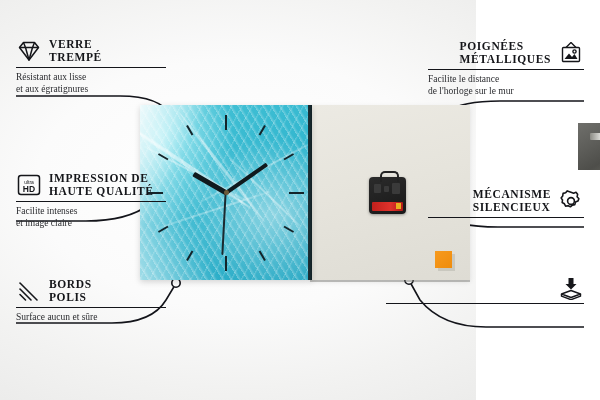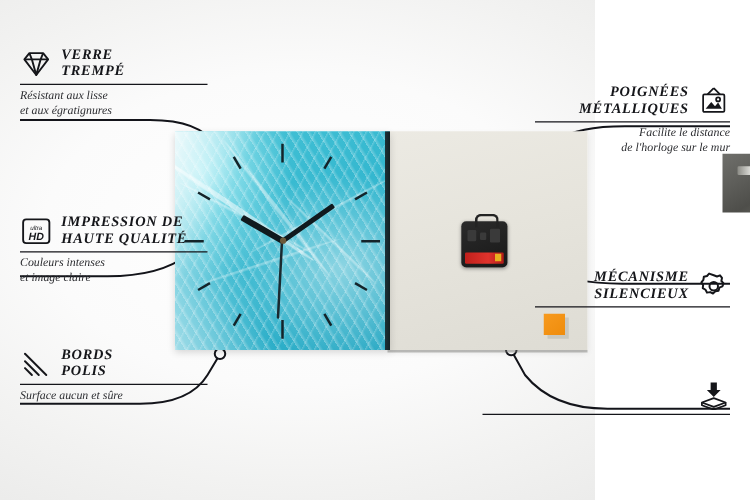--- a/index.html
+++ b/index.html
@@ -6,21 +6,20 @@
   body{
     width:600px;height:400px;overflow:hidden;
     font-family:"Liberation Serif", serif;
     background:#ffffff;
   }
   #stage{
     position:relative;width:476px;height:400px;
     background:
       radial-gradient(ellipse 420px 260px at 50% 46%, #ffffff 0%, #fbfbfb 48%, #f2f2f1 78%, #ececeb 100%),
       linear-gradient(180deg,#ffffff 0%,#f7f7f6 55%,#efefee 100%);
-    font-style: italic;
   }
 
   
   .product{position:absolute;left:140px;top:105px;width:330px;height:175px;}
 
   .backpanel{
     position:absolute;left:170px;top:0;width:160px;height:175px;
     background:linear-gradient(165deg,#eceae3 0%,#e6e4dc 45%,#dedcd4 100%);
     box-shadow:0 2px 5px rgba(0,0,0,.10);
   }
@@ -98,21 +97,21 @@
     font-family:"Liberation Serif", serif;
     font-weight:700;font-size:11.5px;letter-spacing:.6px;color:#15161a;
     line-height:13px;text-transform:uppercase;white-space:pre-line;
   }
   .co-rule{height:1.4px;background:#14151a;margin:3px 0 4px 0;}
   .co-sub{
     font-family:"Liberation Serif", serif;
     font-size:9.5px;line-height:11.5px;color:#2a2b2f;white-space:pre-line;
   }
   .left .co-head{justify-content:flex-start;}
-  .right{text-align:right;margin-top:28px;}
+  .right{}
   .right .co-head{justify-content:flex-end;}
   .ico{width:26px;height:24px;flex:0 0 26px;display:block;}
 
   svg.lines{position:absolute;left:0;top:0;width:600px;height:400px;pointer-events:none;}
 </style>
 </head>
 <body>
 
 <div id="stage">
 
@@ -200,21 +199,21 @@
     <div class="co-head">
       <svg class="ico" viewBox="0 0 26 24">
         <rect x="2.5" y="2.5" width="21" height="19" rx="2.5" fill="none" stroke="#15161a" stroke-width="1.5"></rect>
         <text x="13" y="11" text-anchor="middle" font-family="Liberation Sans, sans-serif" font-size="5" fill="#15161a">ultra</text>
         <text x="13" y="19" text-anchor="middle" font-family="Liberation Sans, sans-serif" font-size="8.5" font-weight="bold" fill="#15161a">HD</text>
       </svg>
       <div class="co-title">IMPRESSION DE
 HAUTE QUALITÉ</div>
     </div>
     <div class="co-rule" style="width:150px;"></div>
-    <div class="co-sub">Couleurs intenses
+    <div class="co-sub">Facilite intenses
 et image claire</div>
   </div>
 
   <div class="callout left" style="left:16px;top:278px;width:150px;">
     <div class="co-head">
       <svg class="ico" viewBox="0 0 26 24">
         <g stroke="#15161a" stroke-width="1.6" stroke-linecap="round">
           <path d="M4,4 L21,21"></path>
             <path d="M4,10 L15,21"></path>
             <path d="M4,15.5 L9.5,21"></path>

